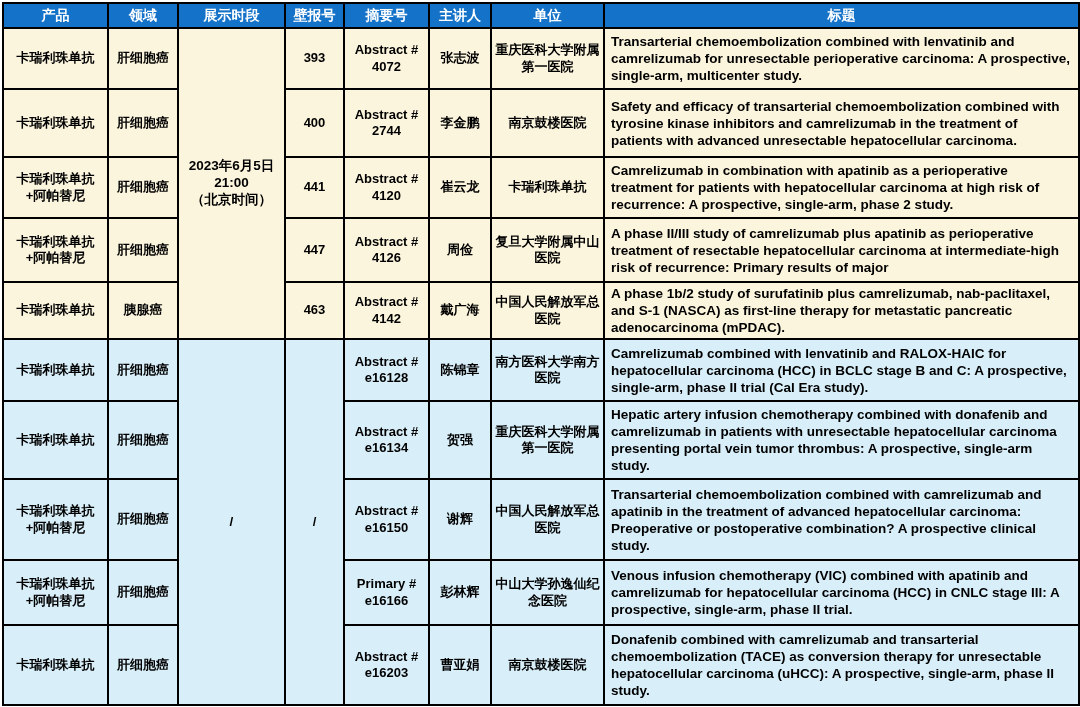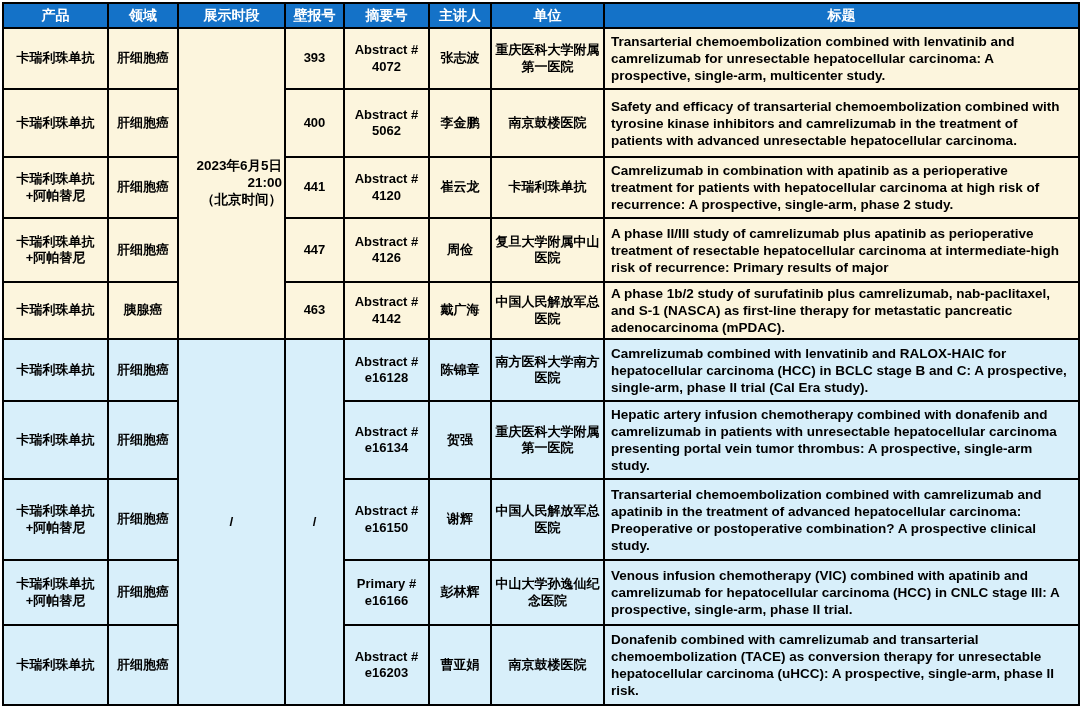--- a/index.html
+++ b/index.html
@@ -3,21 +3,21 @@
 <meta charset="utf-8">
 <style>
   html,body{margin:0;padding:0;background:#ffffff;}
   body{width:1080px;height:707px;overflow:hidden;font-family:"Liberation Sans","DejaVu Sans",sans-serif;}
   table{border-collapse:collapse;table-layout:fixed;width:1076px;margin:2px;}
   th,td{border:2px solid #000;box-sizing:border-box;overflow:hidden;}
   th{background:#1472C8;color:#fff;font-size:14px;font-weight:bold;text-align:center;padding:1px 0;}
   td{font-size:13px;font-weight:bold;color:#000;text-align:center;vertical-align:middle;padding:1px 2px;line-height:1.25;}
   .sec-top td{background:#FCF5DD;}
   .sec-bottom td{background:#D8EFFA;}
-  td.bg-top{background:#FCF5DD;text-align:right;}
+  td.bg-top{background:#FCF5DD;}
   td.bg-bottom{background:#D8EFFA;}
   .title-cell{text-align:left;padding:2px 6px;font-size:13.5px;line-height:1.26;}
   .pre{white-space:pre-line;}
   .period-cell{font-size:13.5px;}
 </style>
 </head>
 <body>
 
 <table>
   <colgroup>
@@ -46,27 +46,27 @@
     <tr class="sec-top" style="height:61px">
       <td class="pre">卡瑞利珠单抗</td>
       <td>肝细胞癌</td>
       <td rowspan="5" class="pre period-cell bg-top">2023年6月5日
 21:00
 （北京时间）</td>
       <td>393</td>
       <td>Abstract # 4072</td>
       <td>张志波</td>
       <td>重庆医科大学附属第一医院</td>
-      <td class="title-cell">Transarterial chemoembolization combined with lenvatinib and camrelizumab for unresectable hepatocellular carcinoma: A prospective, single-arm, multicenter study.</td>
+      <td class="title-cell">Transarterial chemoembolization combined with lenvatinib and camrelizumab for unresectable perioperative carcinoma: A prospective, single-arm, multicenter study.</td>
     </tr>
     <tr class="sec-top" style="height:68px">
       <td class="pre">卡瑞利珠单抗</td>
       <td>肝细胞癌</td>
       <td>400</td>
-      <td>Abstract # 5062</td>
+      <td>Abstract # 2744</td>
       <td>李金鹏</td>
       <td>南京鼓楼医院</td>
       <td class="title-cell">Safety and efficacy of transarterial chemoembolization combined with tyrosine kinase inhibitors and camrelizumab in the treatment of patients with advanced unresectable hepatocellular carcinoma.</td>
     </tr>
     <tr class="sec-top" style="height:61px">
       <td class="pre">卡瑞利珠单抗
 +阿帕替尼</td>
       <td>肝细胞癌</td>
       <td>441</td>
       <td>Abstract # 4120</td>
@@ -128,16 +128,16 @@
       <td>彭林辉</td>
       <td>中山大学孙逸仙纪念医院</td>
       <td class="title-cell">Venous infusion chemotherapy (VIC) combined with apatinib and camrelizumab for hepatocellular carcinoma (HCC) in CNLC stage III: A prospective, single-arm, phase II trial.</td>
     </tr>
     <tr class="sec-bottom" style="height:80px">
       <td class="pre">卡瑞利珠单抗</td>
       <td>肝细胞癌</td>
       <td>Abstract # e16203</td>
       <td>曹亚娟</td>
       <td>南京鼓楼医院</td>
-      <td class="title-cell">Donafenib combined with camrelizumab and transarterial chemoembolization (TACE) as conversion therapy for unresectable hepatocellular carcinoma (uHCC): A prospective, single-arm, phase II risk.</td>
+      <td class="title-cell">Donafenib combined with camrelizumab and transarterial chemoembolization (TACE) as conversion therapy for unresectable hepatocellular carcinoma (uHCC): A prospective, single-arm, phase II study.</td>
     </tr>
   </tbody>
 </table>
 
 </body></html>

